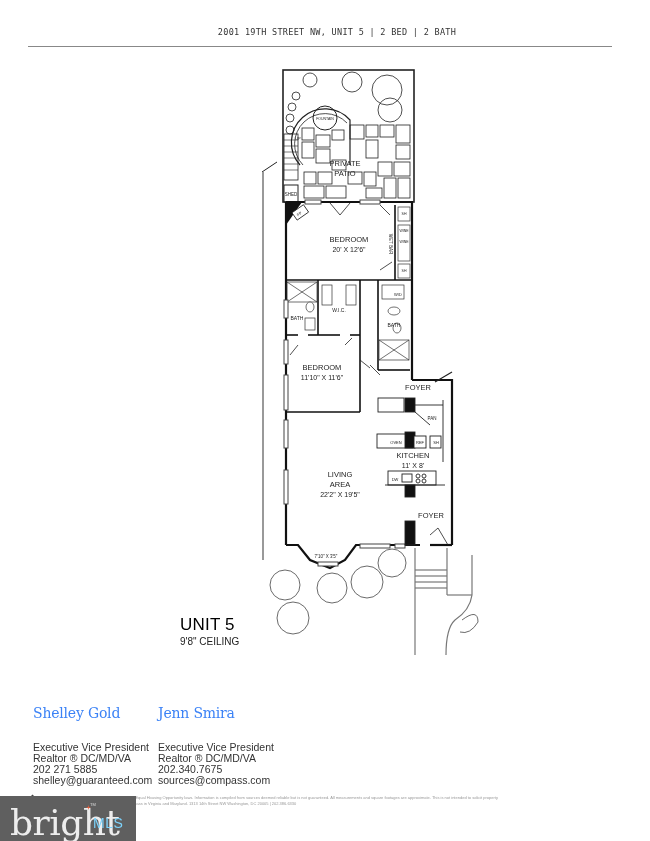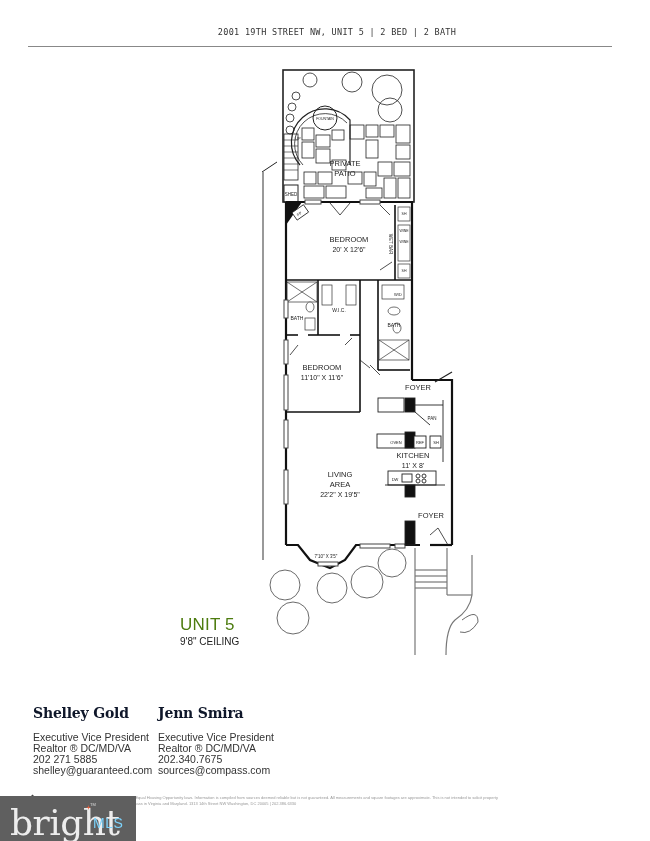--- a/index.html
+++ b/index.html
@@ -1,24 +1,24 @@
 <!DOCTYPE html>
 <html><head>
 <meta charset="utf-8">
 <style>
   html, body { margin:0; padding:0; background:#ffffff; }
   body { width:650px; height:841px; position:relative; overflow:hidden; font-family:"Liberation Sans", sans-serif; color:#222; }
   .header { position:absolute; left:0; top:27px; width:650px; text-align:center; font-family:"DejaVu Sans Mono", monospace; font-size:8.5px; letter-spacing:0.3px; color:#333;margin-left:12px; }
   .header-rule { position:absolute; left:28px; top:46px; width:584px; height:1px; background:#888; }
   .plan { position:absolute; left:0; top:0; }
   .unit-label { position:absolute; left:180px; top:615px; }
-  .unit-title { font-size:17px; color:#4d7c0f; letter-spacing:0.2px; }
+  .unit-title { font-size:17px; color:#000000; letter-spacing:0.2px; }
   .unit-sub { font-size:10px; color:#222; margin-top:1px; }
   .agent { position:absolute; top:708px; font-size:10.5px; line-height:11px; color:#333; }
-  .agent .name { font-family:"DejaVu Serif", serif; font-weight:bold; font-size:14px; color:#0f172a; margin-bottom:13px; letter-spacing:-0.2px; }
+  .agent .name { font-family:"DejaVu Serif", serif; font-weight:normal; font-size:14px; color:#3b82f6; margin-bottom:23px; letter-spacing:-0.2px; }
   .disclaimer { position:absolute; left:36px; top:795px; width:590px; font-size:4px; line-height:6px; color:#999; }
   .bright { position:absolute; left:0; top:796px; width:136px; height:45px; background:#5f5f5f; }
   .bright .logo { position:absolute; left:10px; top:6px; font-family:"DejaVu Serif", serif; font-size:36px; color:#ededed; letter-spacing:-0.5px; }
   .bright .mls { position:absolute; left:93px; top:19px; font-family:"Liberation Sans", sans-serif; font-size:14px; color:#7dd3fc; letter-spacing:0.5px; }
   .bright .spark { position:absolute; left:86px; top:9px; width:5px; height:5px; }
   .bright .tm { position:absolute; left:90px; top:6px; font-size:4px; color:#ddd; }
   .eho { position:absolute; left:30px; top:794px; width:5px; height:5px; }
   svg text { font-family:"Liberation Sans", sans-serif; }
 </style>
 </head>

